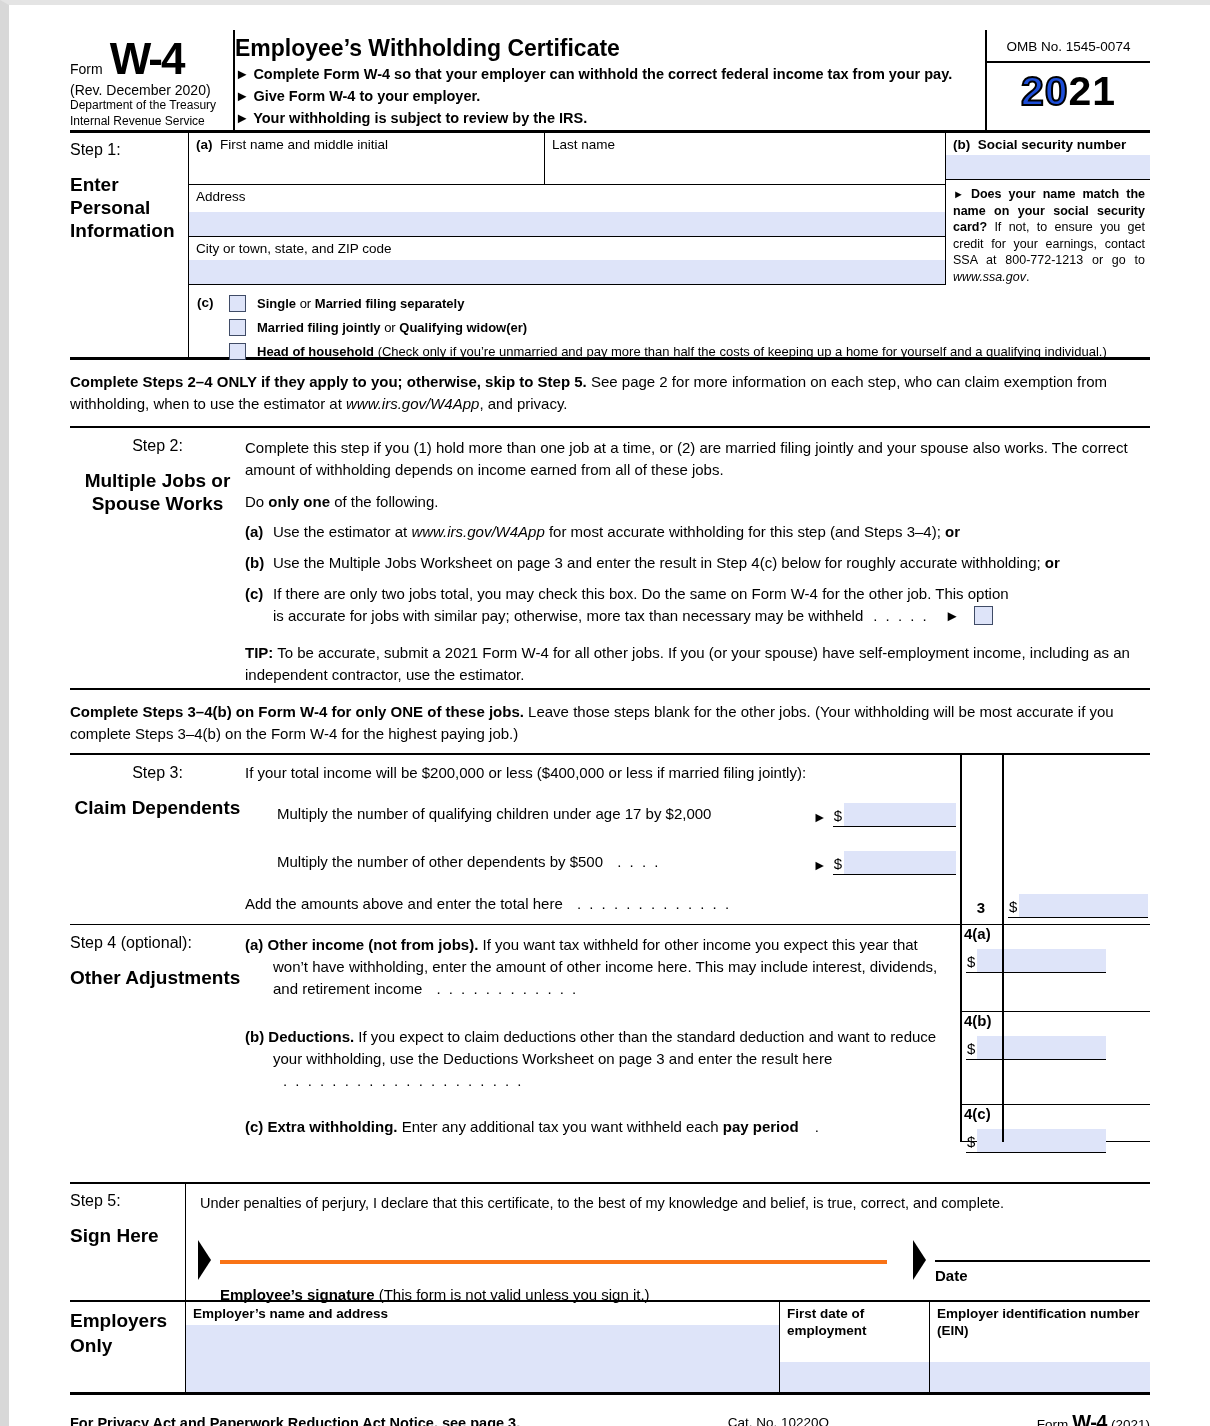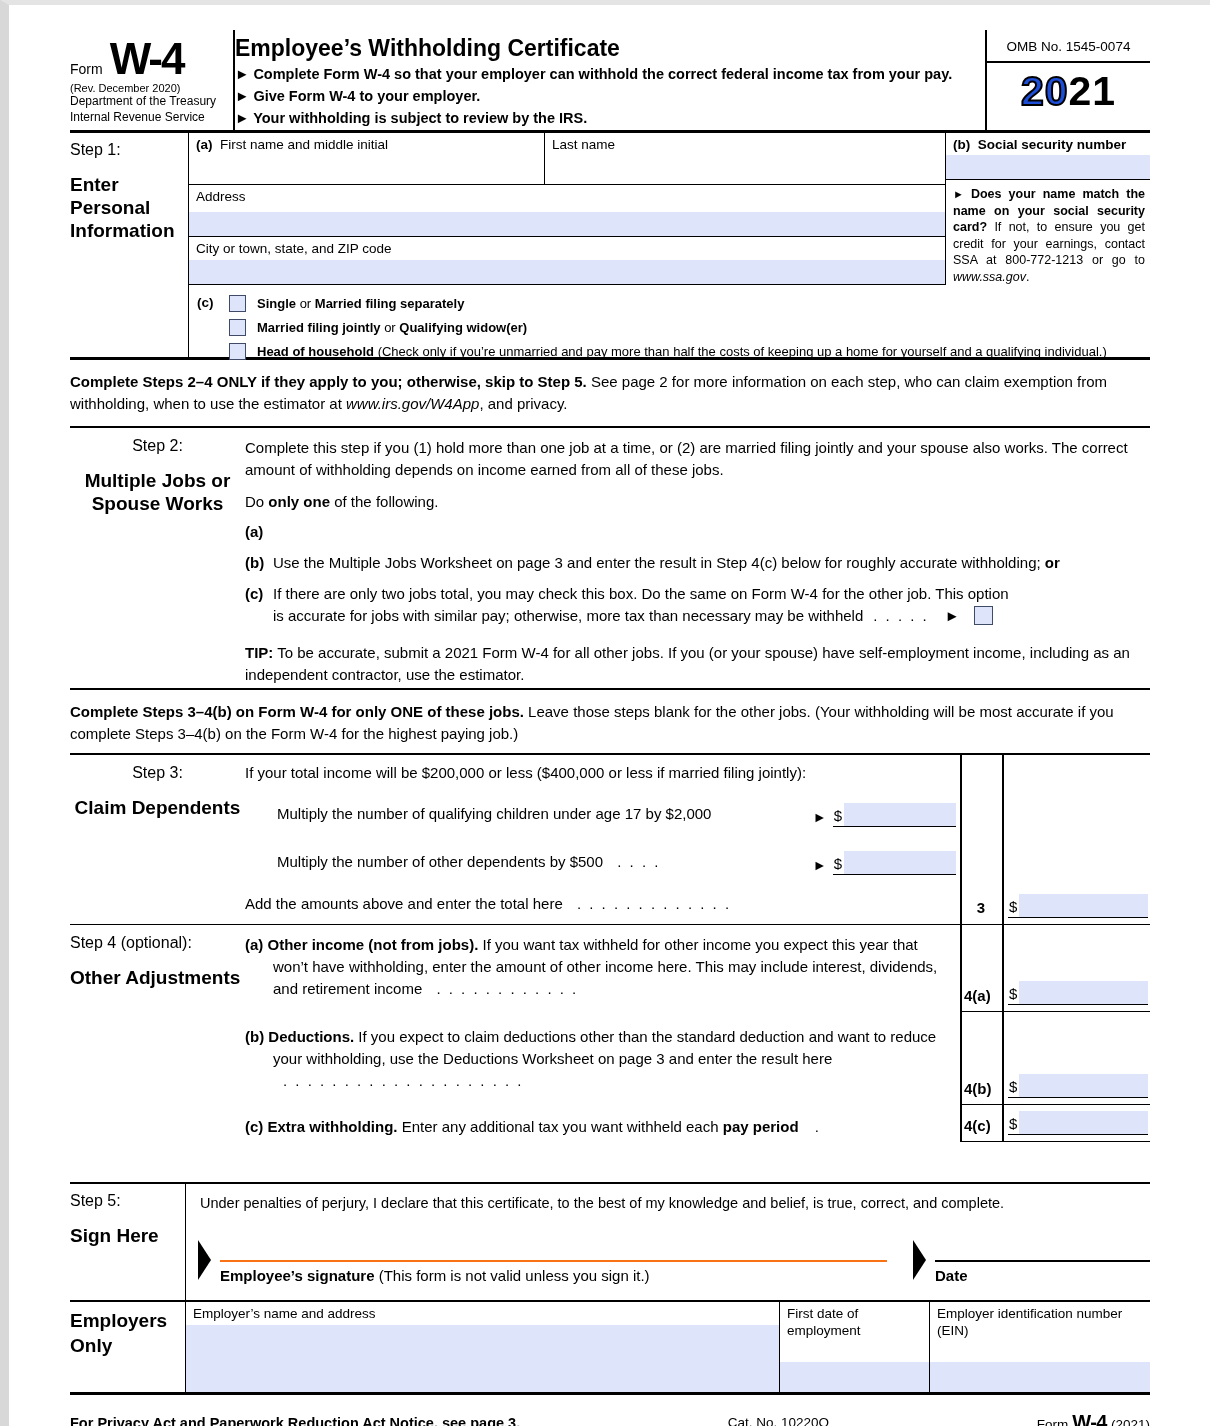--- a/index.html
+++ b/index.html
@@ -13,21 +13,21 @@
   }
   b { font-weight:bold; }
   i { font-style:italic; }
 
   
   .hdr { display:flex; border-bottom:3px solid #000; height:103px; }
   .hdr-left { width:163px; padding-top:10px; }
   .form-line { display:flex; align-items:baseline; }
   .form-word { font-size:14px; }
   .form-num { font-size:44px; font-weight:bold; letter-spacing:-2px; margin-left:7px; line-height:.85; }
-  .rev { font-size:11px; margin-top:5px; }
+  .rev { font-size:14px; margin-top:5px; }
   .dept { font-size:12px; line-height:1.3; }
   .hdr-center { flex:1; border-left:2px solid #000; text-align:left; padding-top:5px; }
   .hdr-title { font-size:23px; font-weight:bold; margin-bottom:2px; }
   .hdr-bullet { font-size:14.5px; font-weight:bold; line-height:1.5; }
   .arr { font-style:normal; }
   .hdr-right { width:165px; border-left:2px solid #000; display:flex; flex-direction:column; }
   .omb { font-size:13.5px; text-align:center; padding:9px 0 7px; border-bottom:2px solid #000; }
   .year { text-align:center; font-size:41px; font-weight:bold; padding-top:5px; letter-spacing:1px; }
   .yr-o { color:#1d4ed8; -webkit-text-stroke:2px #000; }
 
@@ -96,40 +96,40 @@
   .amt-line .fillx { flex:1; height:23px; background:var(--fill); }
   .step4 { display:flex; }
   .s4-label { width:175px; padding-top:9px; }
   .s4-rows { flex:1; display:flex; flex-direction:column; }
   .s4-row { display:flex; }
   .s4-row-a { height:87px; } .s4-row-b { height:93px; } .s4-row-c { height:37px; }
   .s4-text { width:715px; font-size:15px; line-height:1.47; padding-right:12px; padding-left:28px; text-indent:-28px; }
   .s4-row-a .s4-text { padding-top:9px; }
   .s4-row-b .s4-text { padding-top:14px; }
   .s4-row-c .s4-text { padding-top:11px; }
-  .s4-na { width:190px; display:flex; border-bottom:1.5px solid #000; }
+  .s4-na { width:190px; display:flex; border-bottom:1.5px solid #000;flex-direction:column; }
   .na-num { width:42px; display:flex; align-items:flex-end; padding:0 0 7px 4px; font-weight:bold; font-size:15px; }
   .na-amt { width:148px; display:flex; align-items:flex-end; padding:0 2px 6px 6px; }
   .gap { height:40px; }
 
   
   .step5 { display:flex; border-top:2px solid #000; border-bottom:2px solid #000; height:120px; }
   .s5-label { width:115px; padding-top:8px; }
   .s5-body { flex:1; border-left:1.5px solid #000; position:relative; }
   .decl { font-size:14.5px; padding:11px 0 0 14px; }
   .sig-row { display:flex; align-items:flex-start; position:absolute; left:12px; right:0; top:76px; }
   .big-arrow { width:0; height:0; border-top:20px solid transparent; border-bottom:20px solid transparent; border-left:13px solid #000; margin-top:-20px; flex:none; }
-  .sig-block { flex:1; border-top:2px solid #f97316; margin-left:9px; margin-right:26px; padding-top:5px; }
+  .sig-block { flex:1; border-top:4px solid #f97316; margin-left:9px; margin-right:26px; padding-top:22px; }
   .sig-label { font-size:15px; }
   .date-block { width:215px; border-top:2px solid #000; margin-left:9px; padding-top:5px; font-size:15px; font-weight:bold; }
 
   
   .employers { display:flex; border-bottom:3px solid #000; height:93px; }
   .emp-label { width:115px; font-size:19px; font-weight:bold; padding-top:7px; line-height:1.3; }
-  .emp-body { flex:1; border-left:1.5px solid #000; display:flex; }
+  .emp-body { flex:1; border-left:1.5px solid #000; display:flex;font-weight:bold; }
   .emp-name { width:593px; display:flex; flex-direction:column; }
   .fill-big { flex:1; background:var(--fill); margin-top:2px; }
   .emp-date { width:150px; border-left:1.5px solid #000; display:flex; flex-direction:column; }
   .emp-ein { flex:1; border-left:1.5px solid #000; display:flex; flex-direction:column; }
   .fill-30 { height:30px; background:var(--fill); margin-top:auto; }
 
   
   .footer { display:flex; align-items:center; padding-top:16px; font-size:13.5px; }
   .f-privacy { font-weight:bold; font-size:14.5px; }
   .f-cat { margin-left:auto; }
@@ -227,20 +227,21 @@
   <div class="step2">
     <div class="s-label175">
       <div class="step-title">Step 2:</div>
       <div class="step-sub">Multiple Jobs or Spouse Works</div>
     </div>
     <div class="s2-body">
       <p>Complete this step if you (1) hold more than one job at a time, or (2) are married filing jointly and your spouse also works. The correct amount of withholding depends on income earned from all of these jobs.</p>
       <p class="s2-do"><span>Do </span><b>only one</b><span> of the following.</span></p>
       <div class="s2-item">
         <span class="ip">(a)</span>
+        <span><span>Use the estimator at </span><i>www.irs.gov/W4App</i><span> for most accurate withholding for this step (and Steps 3–4); </span><b>or</b></span>
       </div>
       <div class="s2-item">
         <span class="ip">(b)</span>
         <span><span>Use the Multiple Jobs Worksheet on page 3 and enter the result in Step 4(c) below for roughly accurate withholding; </span><b>or</b></span>
       </div>
       <div class="s2-item">
         <span class="ip">(c)</span>
         <span>
           <span>If there are only two jobs total, you may check this box. Do the same on Form W-4 for the other job. This option</span>
           <span class="s2-c-line2">

